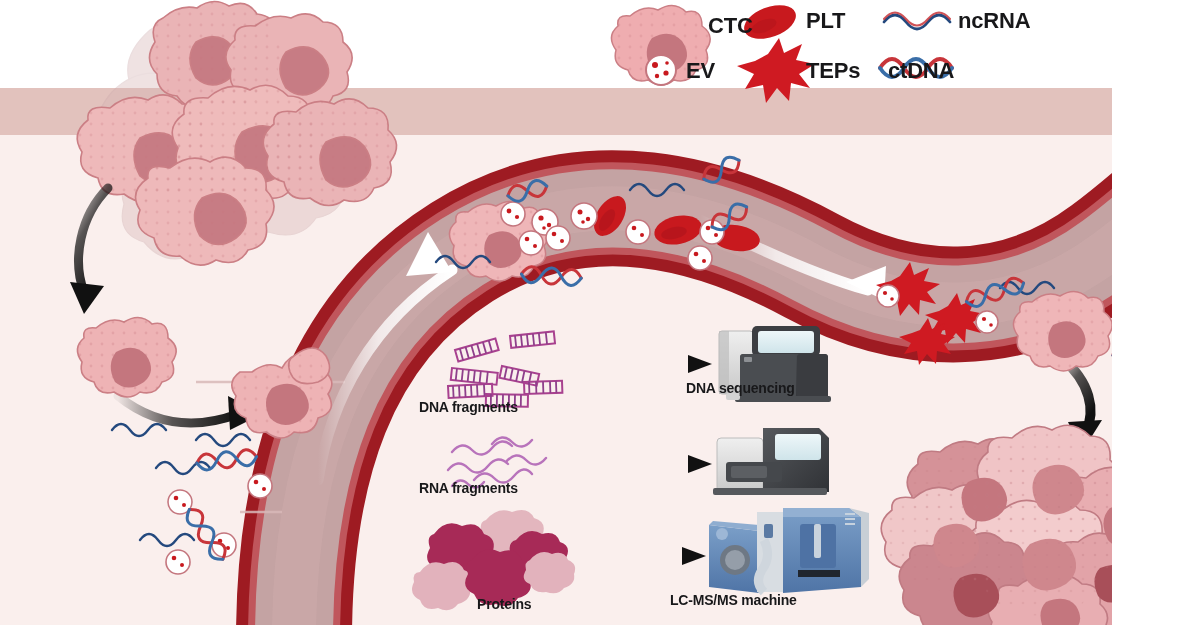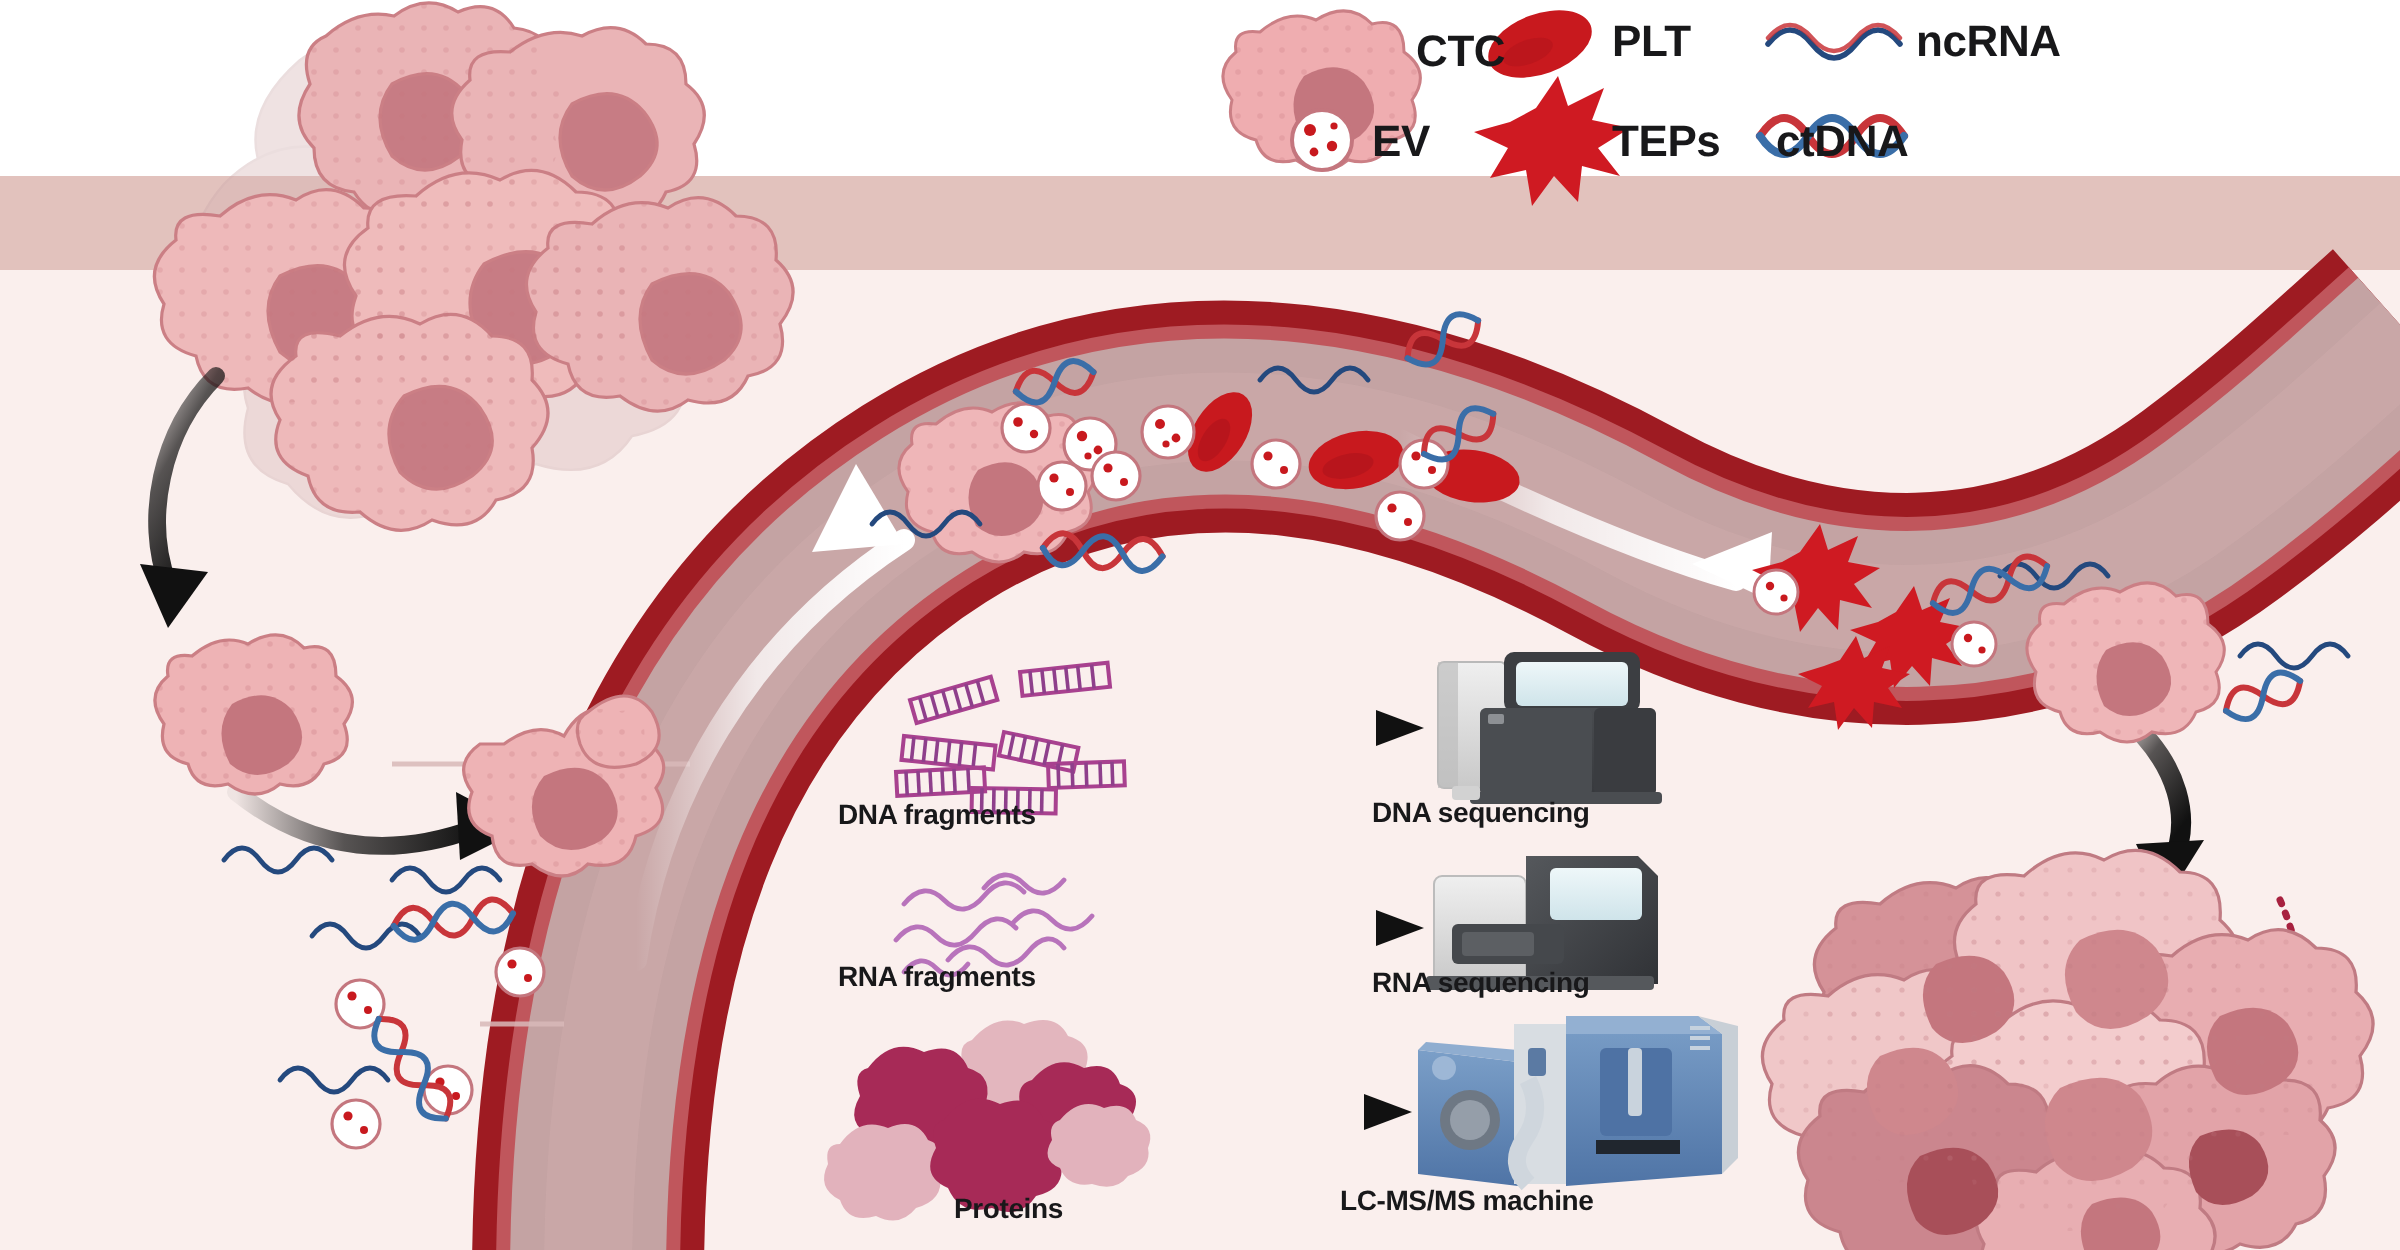--- a/index.html
+++ b/index.html
@@ -4,21 +4,21 @@
 <title>Liquid Biopsy Diagram</title>
 <style>
   html,body{margin:0;padding:0;}
   body{
     width:1200px;height:625px;
     background:#ffffff;
     font-family:"Liberation Sans", sans-serif;
     overflow:hidden;
     position:relative;
   }
-  #stage{position:relative;width:1200px;height:625px;overflow:hidden;background:#0f766e;}
+  #stage{position:relative;width:1112px;height:625px;overflow:hidden;background:#0f766e;}
   #scene{position:absolute;inset:0;}
   .lbl{
     position:absolute;
     font-family:"Liberation Sans", sans-serif;
     font-weight:bold;
     color:#18181a;
     white-space:nowrap;
     letter-spacing:-0.2px;
   }
   .legend-lbl{font-size:22px;line-height:22px;}
@@ -578,17 +578,16 @@
   <div class="lbl legend-lbl" style="left:686px;top:60px;">EV</div>
   <div class="lbl legend-lbl" style="left:806px;top:10px;">PLT</div>
   <div class="lbl legend-lbl" style="left:806px;top:60px;">TEPs</div>
   <div class="lbl legend-lbl" style="left:958px;top:10px;">ncRNA</div>
   <div class="lbl legend-lbl" style="left:888px;top:60px;">ctDNA</div>
 
   <div class="lbl proc-lbl" style="left:419px;top:397px;">DNA fragments</div>
   <div class="lbl proc-lbl" style="left:419px;top:478px;">RNA fragments</div>
   <div class="lbl proc-lbl" style="left:477px;top:594px;">Proteins</div>
 
-  <div class="lbl proc-lbl" style="left:686px;top:396px;">DNA sequencing</div>
-  <div class="lbl proc-lbl" style="left:686px;top:481px;">RNA sequencing</div>
+  <div class="lbl proc-lbl" style="left:686px;top:378px;">DNA sequencing</div>
   <div class="lbl proc-lbl" style="left:670px;top:590px;">LC-MS/MS machine</div>
 
 </div>
 
 </body></html>

